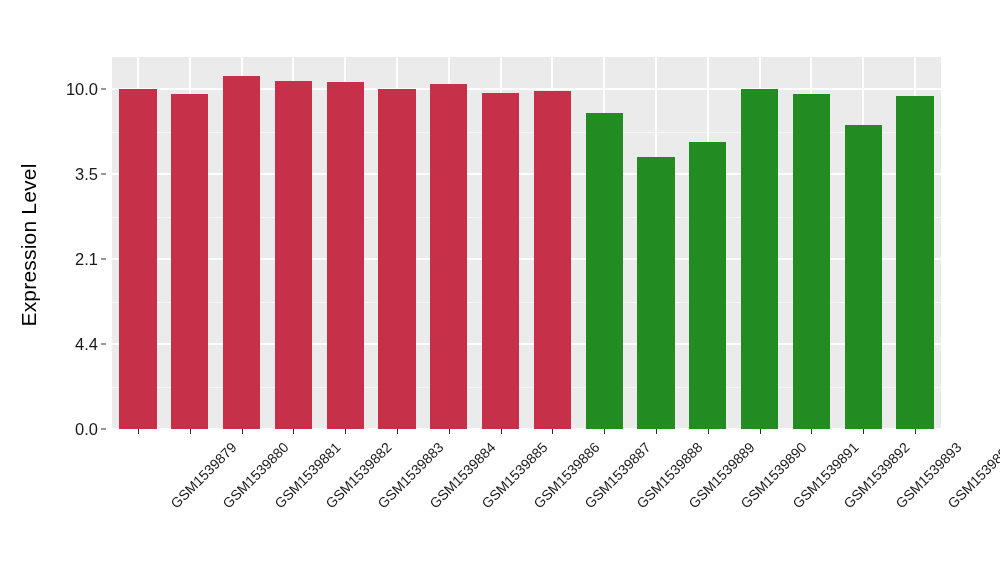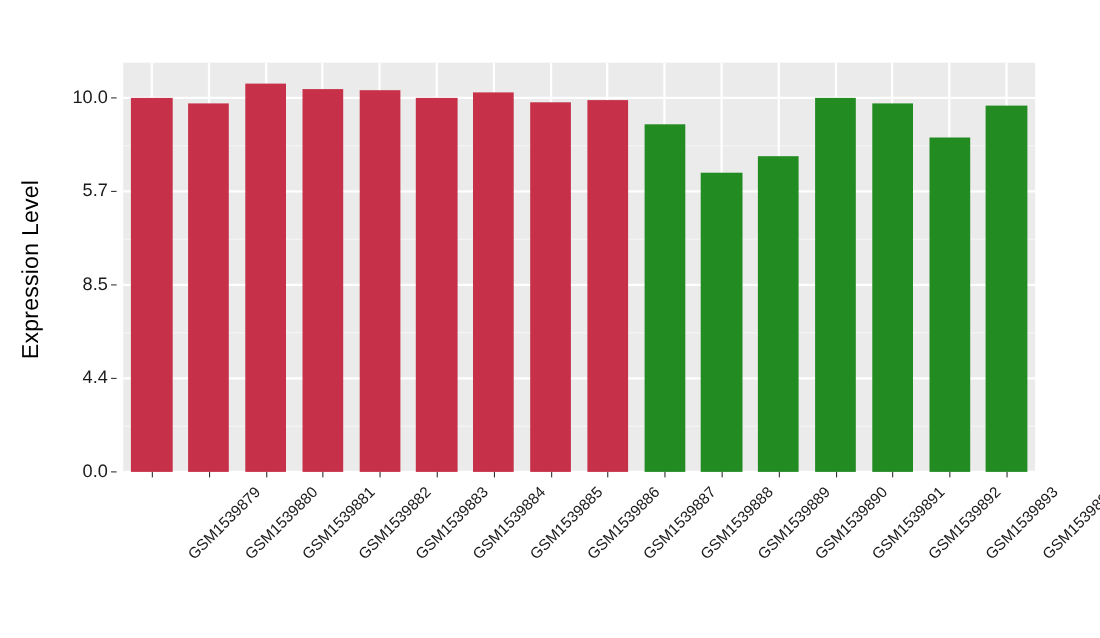--- a/index.html
+++ b/index.html
@@ -138,23 +138,23 @@
 
   <div id="ylabel">
     <span>Expression Level</span>
   </div>
 
   <div id="ytick-layer">
       <div class="ytick" style="top: 429px;">0.0</div>
       <div class="ytick-mark" style="top: 429px;"></div>
       <div class="ytick" style="top: 344.068px;">4.4</div>
       <div class="ytick-mark" style="top: 344.068px;"></div>
-      <div class="ytick" style="top: 259.137px;">8.5</div>
+      <div class="ytick" style="top: 259.137px;">2.1</div>
       <div class="ytick-mark" style="top: 259.137px;"></div>
-      <div class="ytick" style="top: 174.205px;">5.7</div>
+      <div class="ytick" style="top: 174.205px;">3.5</div>
       <div class="ytick-mark" style="top: 174.205px;"></div>
       <div class="ytick" style="top: 89.274px;">10.0</div>
       <div class="ytick-mark" style="top: 89.274px;"></div>
     </div>
 
   <div id="panel">
       <div class="grid-minor-h" style="top: 329.534px;"></div>
       <div class="grid-minor-h" style="top: 244.603px;"></div>
       <div class="grid-minor-h" style="top: 159.671px;"></div>
       <div class="grid-minor-h" style="top: 74.7397px;"></div>

